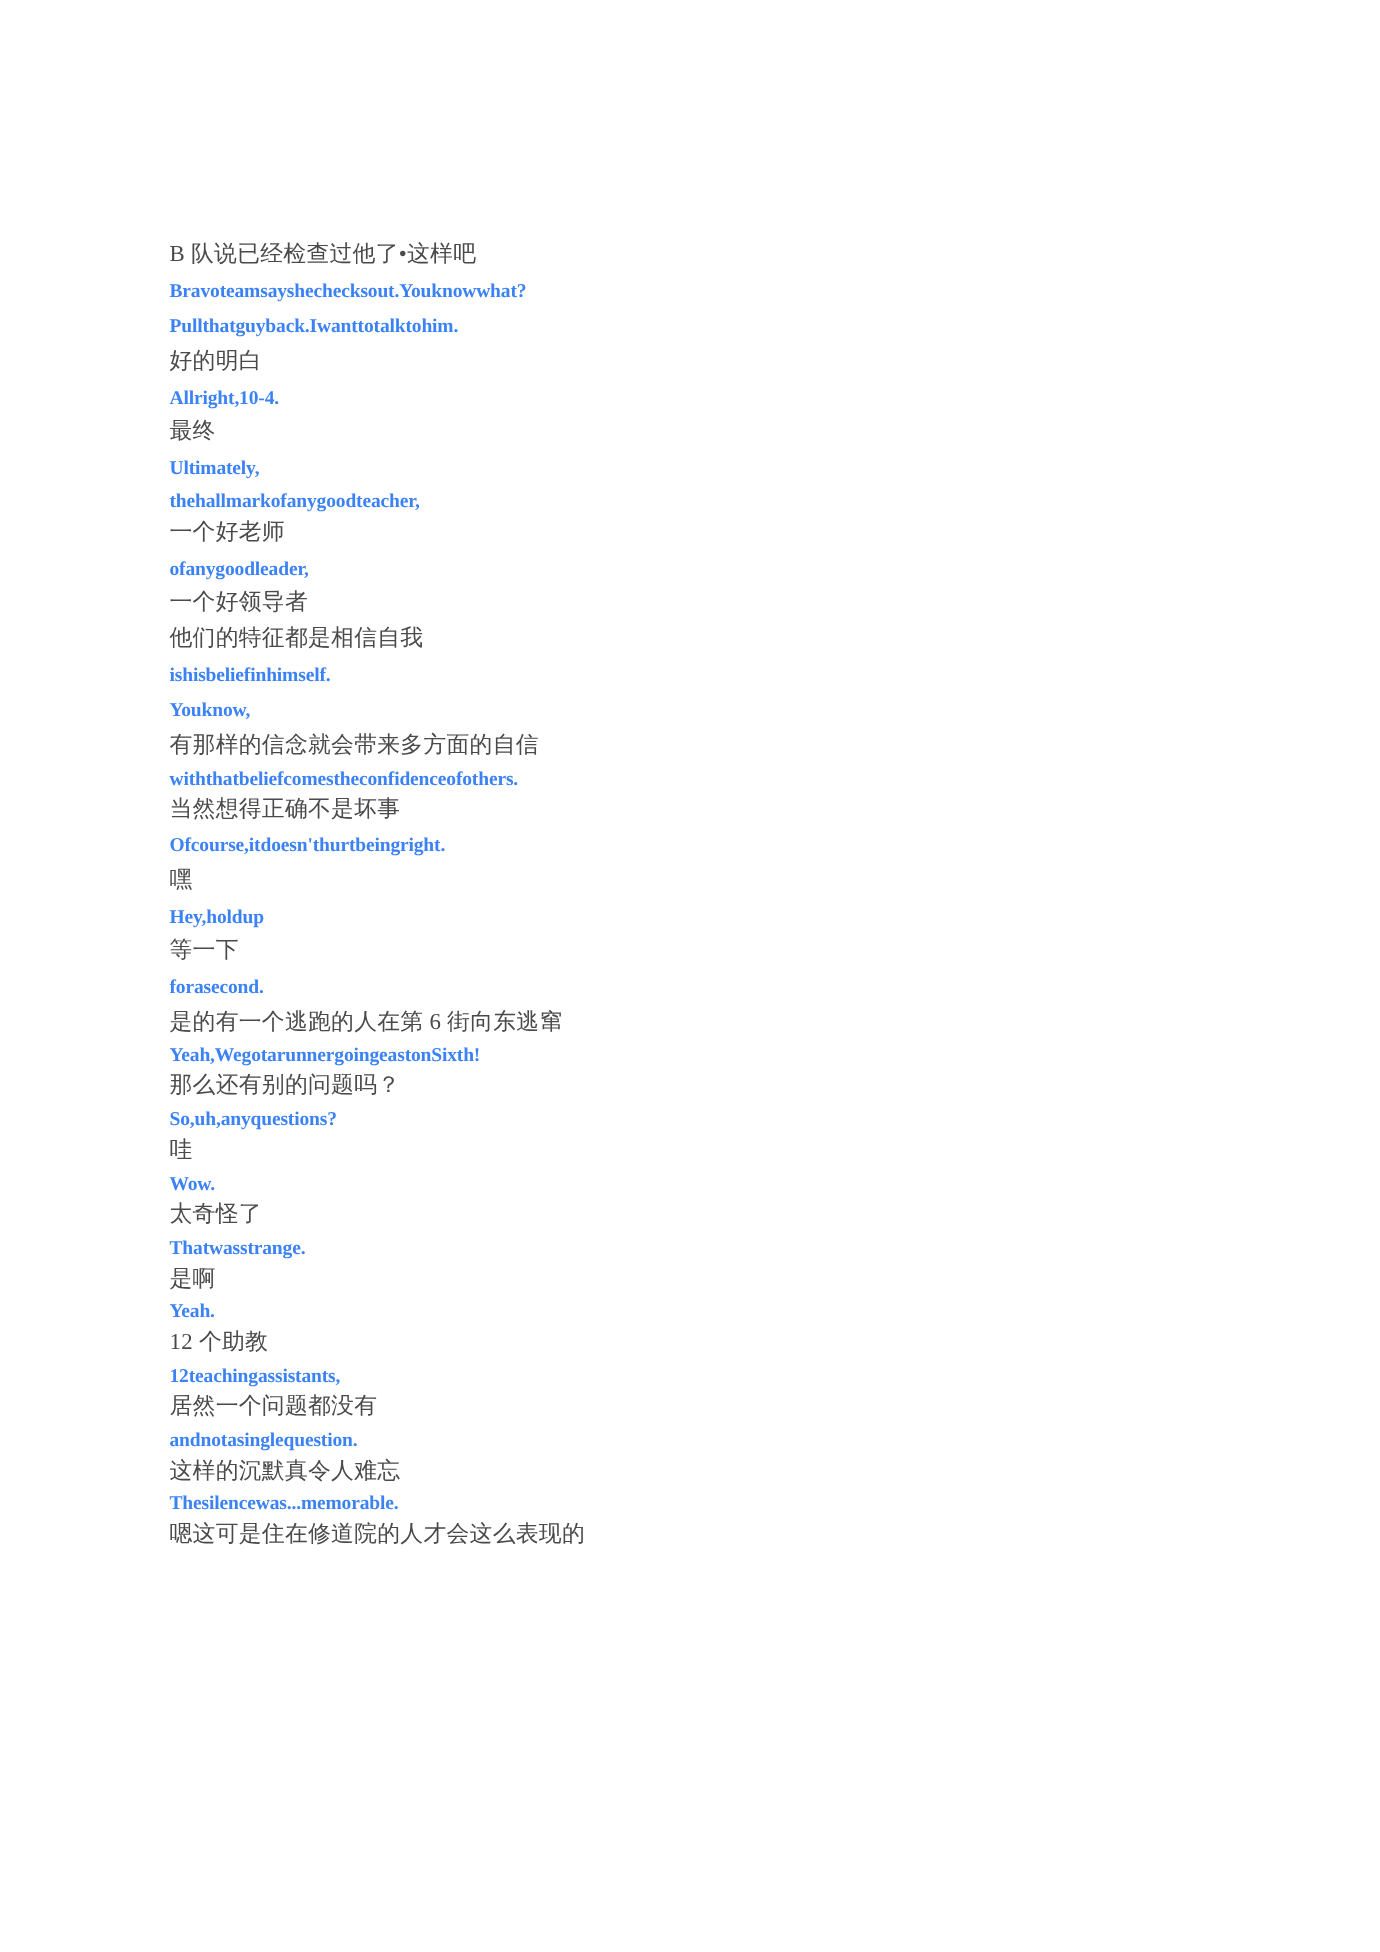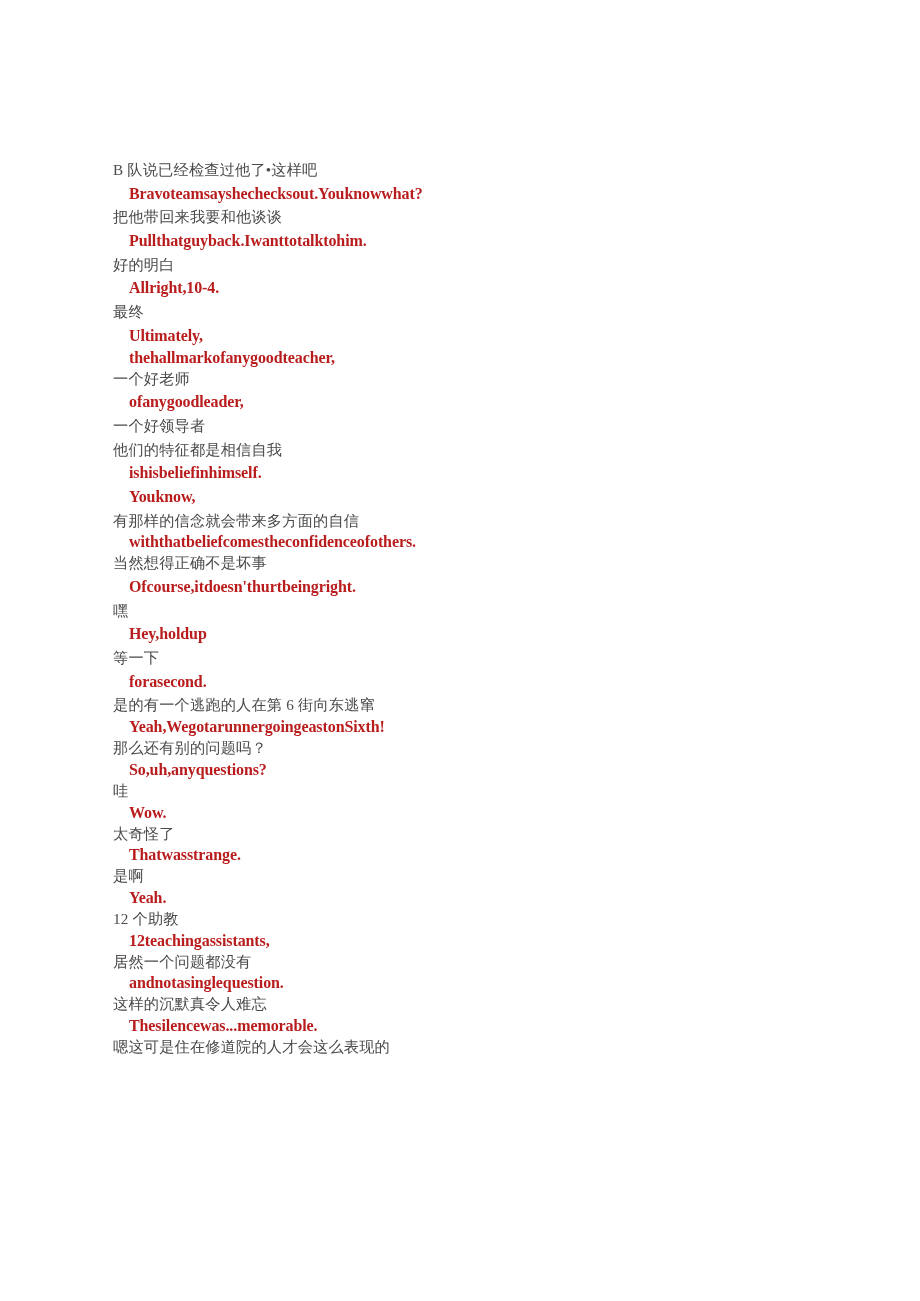--- a/index.html
+++ b/index.html
@@ -45,41 +45,39 @@
     font-family: "Liberation Serif", "DejaVu Serif", serif;
     font-size: 15.2px;
     font-weight: 400;
     color: #4a4a4a;
     letter-spacing: 0.2px;
   }
 
   
   .line.en {
     font-family: "Liberation Serif", "DejaVu Serif", serif;
-    font-size: 16px;
+    font-size: 13px;
     font-weight: 700;
-    color: #b91c1c;
+    color: #3b82f6;
     letter-spacing: -0.1px;
-    margin-left: 16px;
   }
 
   
   .line.tight {
     line-height: 19px;
     height: 19px;
   }
 </style>
 </head>
 <body>
 
 <div id="page">
   <div id="transcript">
       <div class="line zh">B 队说已经检查过他了•这样吧</div>
       <div class="line en">Bravoteamsayshechecksout.Youknowwhat?</div>
-      <div class="line zh">把他带回来我要和他谈谈</div>
       <div class="line en">Pullthatguyback.Iwanttotalktohim.</div>
       <div class="line zh">好的明白</div>
       <div class="line en">Allright,10-4.</div>
       <div class="line zh">最终</div>
       <div class="line en">Ultimately,</div>
       <div class="line en tight">thehallmarkofanygoodteacher,</div>
       <div class="line zh">一个好老师</div>
       <div class="line en">ofanygoodleader,</div>
       <div class="line zh">一个好领导者</div>
       <div class="line zh">他们的特征都是相信自我</div>

